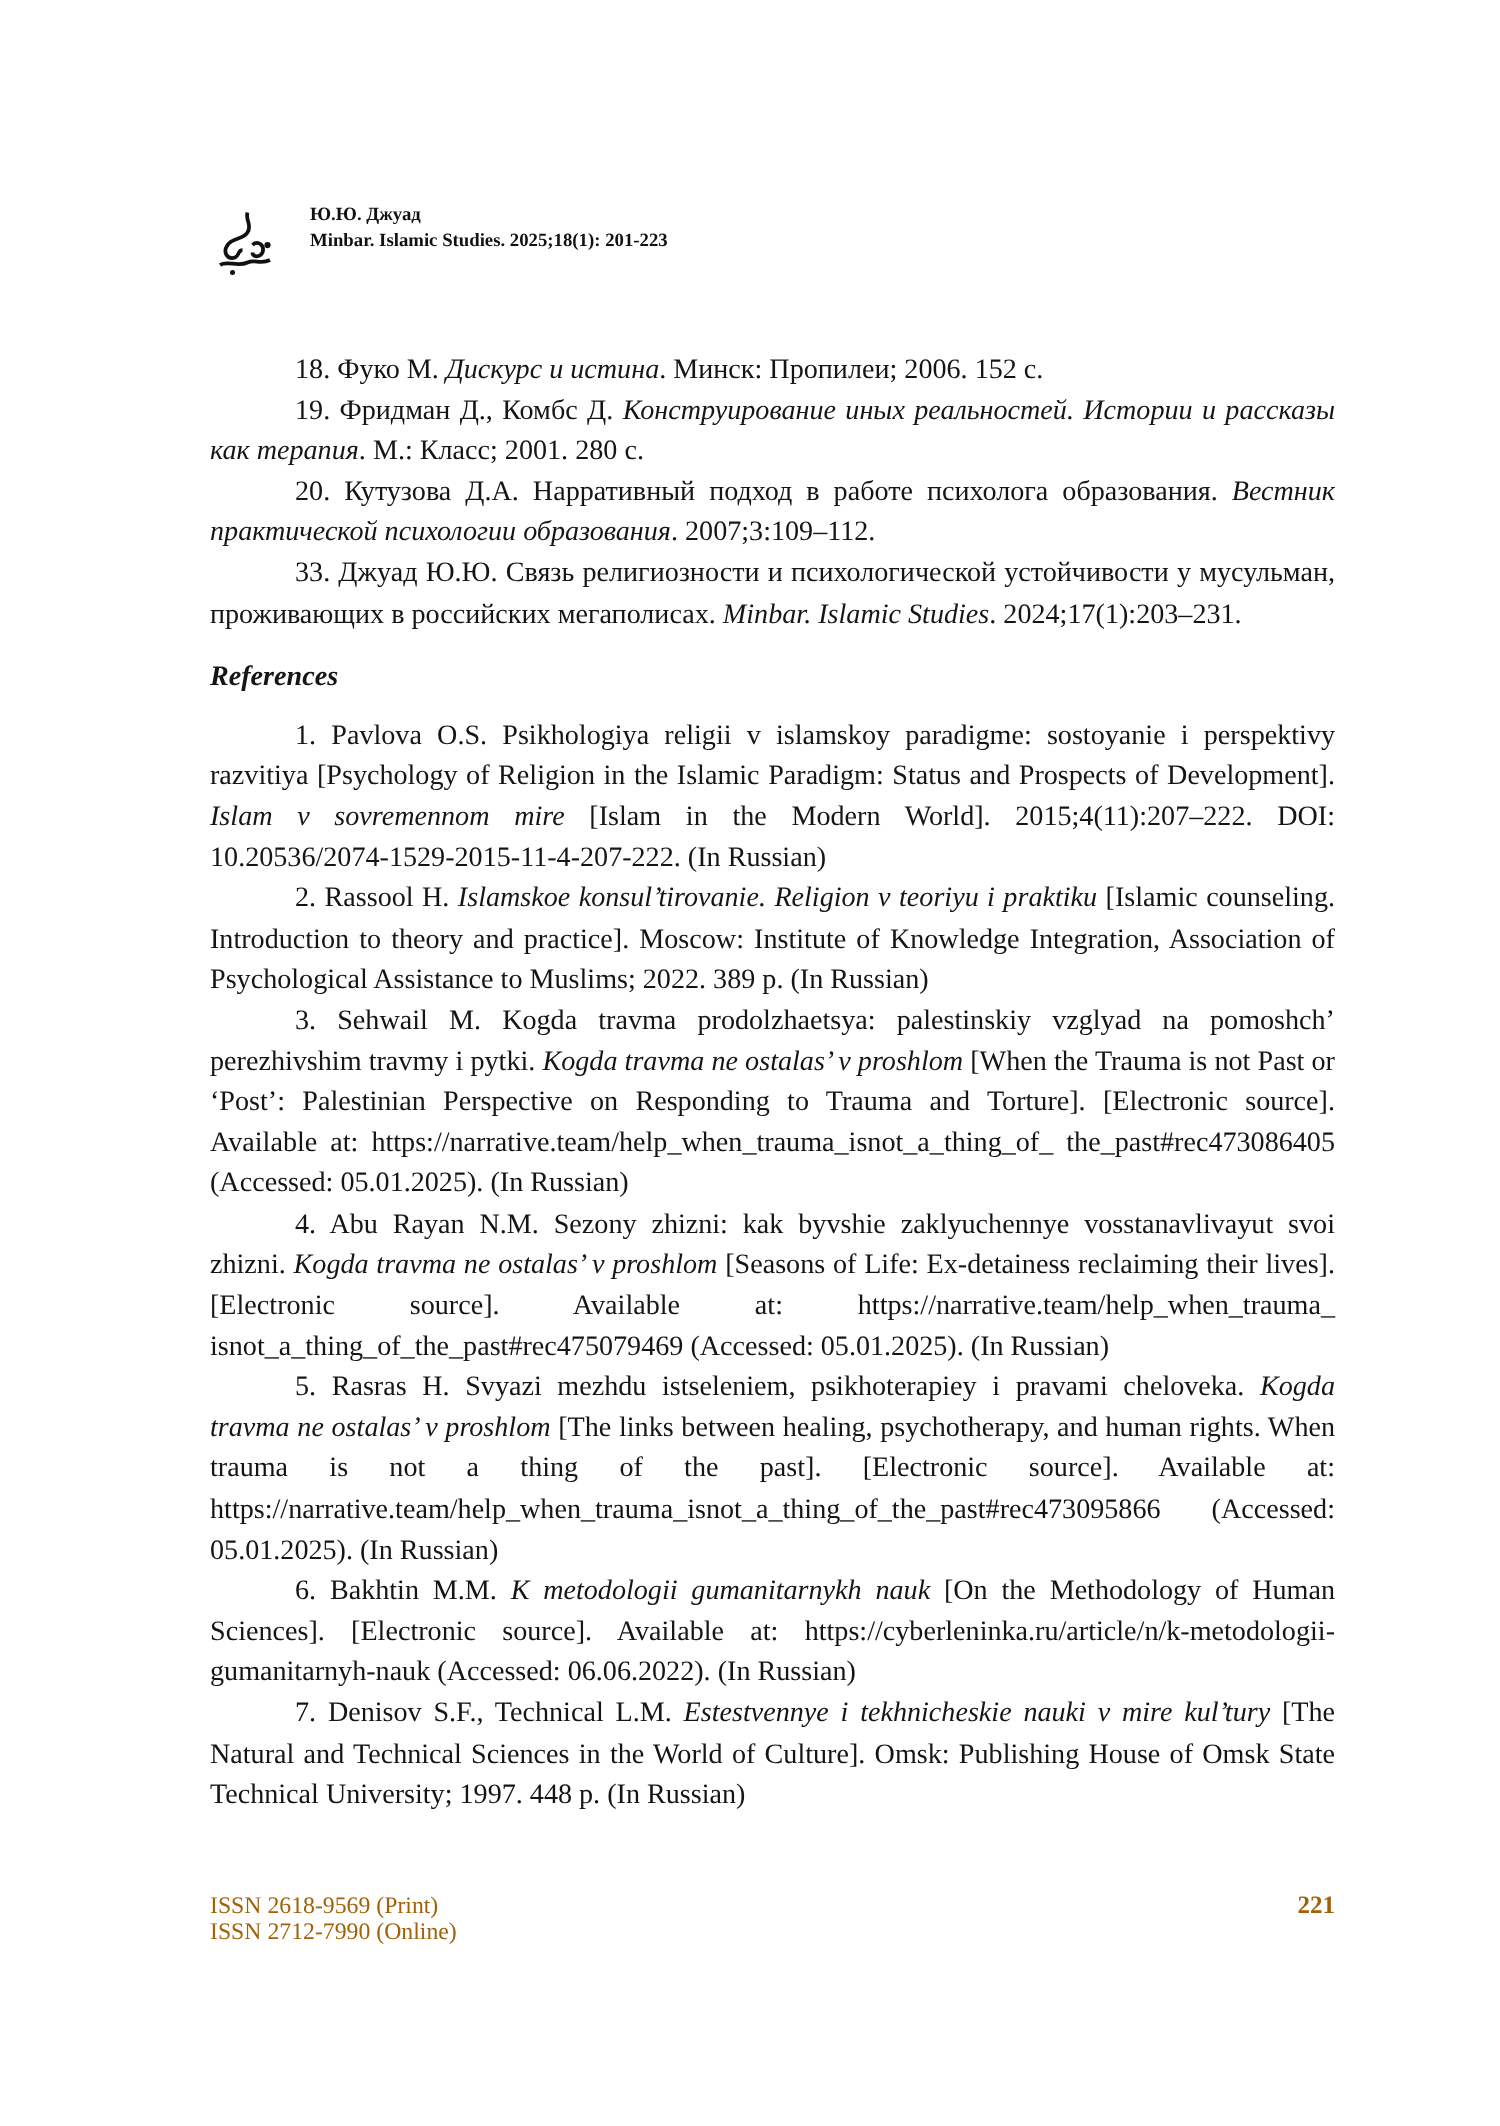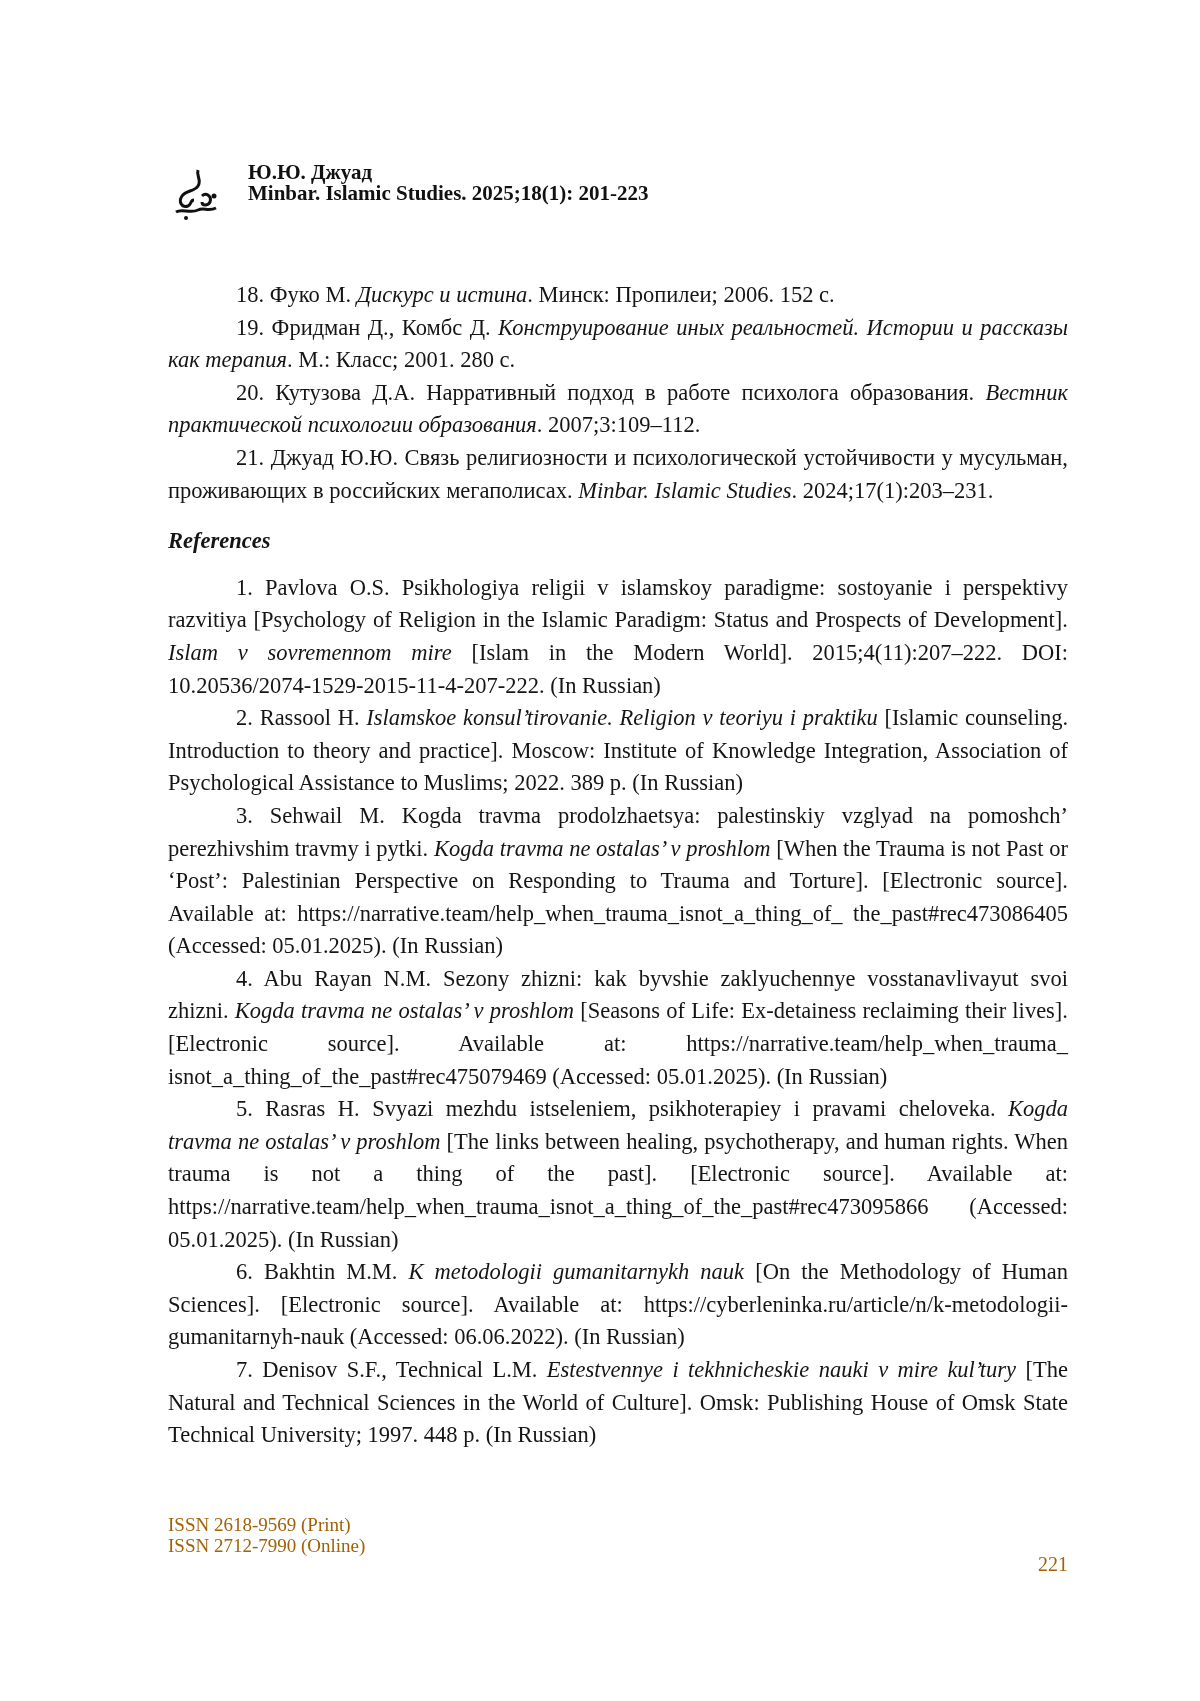--- a/index.html
+++ b/index.html
@@ -1,27 +1,27 @@
 <!DOCTYPE html>
 <html><head>
 <meta charset="utf-8">
 <style>
   html, body { margin: 0; padding: 0; background: #ffffff; }
   body { width: 1200px; height: 1701px; position: relative; overflow: hidden; color: #111; }
   .page { position: absolute; left: 0; top: 0; width: 1200px; height: 1701px; }
   .header { position: absolute; left: 168px; top: 162px; width: 840px; height: 70px; }
   .logo { position: absolute; left: 0; top: 4px; width: 56px; height: 56px; }
-  .header-text { position: absolute; left: 80px; top: 0; font-family: "Liberation Serif", serif; font-weight: bold; font-size: 21px; line-height: 21px; color: #111; }
+  .header-text { position: absolute; left: 80px; top: 0; font-family: "Liberation Serif", serif; font-weight: bold; font-size: 15px; line-height: 21px; color: #111; }
   .header-text .journal { }
   .body { position: absolute; left: 168px; top: 255px; width: 900px; font-family: "Liberation Serif", serif; font-size: 22.5px; line-height: 32.6px; text-align: justify; color: #151515; margin-top: 24px; }
   .ref { margin: 0; text-indent: 68px; hyphens: manual; }
   .ref i { font-style: italic; }
   .section-title { font-family: "Liberation Serif", serif; font-weight: bold; font-size: 22.5px; margin: 18px 0 14px 0; text-indent: 0; font-style: italic; }
   .footer { position: absolute; left: 168px; top: 1514px; width: 900px; font-family: "Liberation Serif", serif; font-size: 19px; line-height: 21px; color: #a16207; }
-  .page-number { position: absolute; right: 0; top: 0; font-weight: normal; font-size: 20px; margin-top: 40px; }
+  .page-number { position: absolute; right: 0; top: 0; font-weight: bold; font-size: 20px; }
 </style>
 </head>
 <body>
 
 <div class="page">
 
   <div class="header">
     <svg class="logo" viewBox="0 0 56 56">
       <path d="M30 4 C28 10, 34 14, 30 20 C26 26, 18 24, 14 30 C10 36, 14 42, 20 40 C24 38, 22 34, 26 34" fill="none" stroke="#111" stroke-width="3"></path>
       <path d="M8 46 C14 42, 22 48, 30 44 C36 41, 40 46, 48 42" fill="none" stroke="#111" stroke-width="3"></path>
@@ -33,21 +33,21 @@
       <div>Ю.Ю. Джуад</div>
       <div><span class="journal">Minbar. Islamic Studies.</span> <span>2025;18(1): 201-223</span></div>
     </div>
   </div>
 
   <div class="body">
     <div>
       <p class="ref"><span>18.</span> <span>Фуко М. </span><i>Дискурс и истина</i><span>. Минск: Пропилеи; 2006. 152 с.</span></p>
       <p class="ref"><span>19.</span> <span>Фридман Д., Комбс Д. </span><i>Конструирование иных реальностей. Истории и рас­сказы как терапия</i><span>. М.: Класс; 2001. 280 с.</span></p>
       <p class="ref"><span>20.</span> <span>Кутузова Д.А. Нарративный подход в работе психолога образования. </span><i>Вестник практической психологии образования</i><span>. 2007;3:109–112.</span></p>
-      <p class="ref"><span>21.</span> <span>Джуад Ю.Ю. Связь религиозности и психологической устойчивости у мусульман, проживающих в российских мегаполисах. </span><i>Minbar. Islamic Studies</i><span>. 2024;17(1):203–231.</span></p>
+      <p class="ref"><span>33.</span> <span>Джуад Ю.Ю. Связь религиозности и психологической устойчивости у мусульман, проживающих в российских мегаполисах. </span><i>Minbar. Islamic Studies</i><span>. 2024;17(1):203–231.</span></p>
     </div>
 
     <div class="section-title">References</div>
 
     <div>
       <p class="ref"><span>1.</span> <span>Pavlova O.S. Psikhologiya religii v islamskoy paradigme: sostoyanie i perspektivy razvitiya [Psychology of Religion in the Islamic Paradigm: Status and Prospects of Development]. </span><i>Islam v sovremennom mire</i><span> [Islam in the Modern World]. 2015;4(11):207–222. DOI: 10.20536/2074-1529-2015-11-4-207-222. (In Russian)</span></p>
       <p class="ref"><span>2.</span> <span>Rassool H. </span><i>Islamskoe konsul’tirovanie. Religion v teoriyu i praktiku</i><span> [Islamic counseling. Introduction to theory and practice]. Moscow: Institute of Knowledge Integration, Association of Psychological Assistance to Muslims; 2022. 389 p. (In Russian)</span></p>
       <p class="ref"><span>3.</span> <span>Sehwail M. Kogda travma prodolzhaetsya: palestinskiy vzglyad na pomoshch’ perezhivshim travmy i pytki. </span><i>Kogda travma ne ostalas’ v proshlom</i><span> [When the Trauma is not Past or ‘Post’: Palestinian Perspective on Responding to Trauma and Torture]. [Electronic source]. Available at: https://narrative.team/help_when_trauma_isnot_a_thing_of_ the_past#rec473086405 (Accessed: 05.01.2025). (In Russian)</span></p>
       <p class="ref"><span>4.</span> <span>Abu Rayan N.M. Sezony zhizni: kak byvshie zaklyuchennye vosstanavlivayut svoi zhizni. </span><i>Kogda travma ne ostalas’ v proshlom</i><span> [Seasons of Life: Ex-detainess reclaiming their lives]. [Electronic source]. Available at: https://narrative.team/help_when_trauma_ isnot_a_thing_of_the_past#rec475079469 (Accessed: 05.01.2025). (In Russian)</span></p>
       <p class="ref"><span>5.</span> <span>Rasras H. Svyazi mezhdu istseleniem, psikhoterapiey i pravami cheloveka. </span><i>Kogda travma ne ostalas’ v proshlom</i><span> [The links between healing, psychotherapy, and human rights. When trauma is not a thing of the past]. [Electronic source]. Available at: https://narrative.team/help_when_trauma_isnot_a_thing_of_the_past#rec473095866 (Accessed: 05.01.2025). (In Russian)</span></p>

